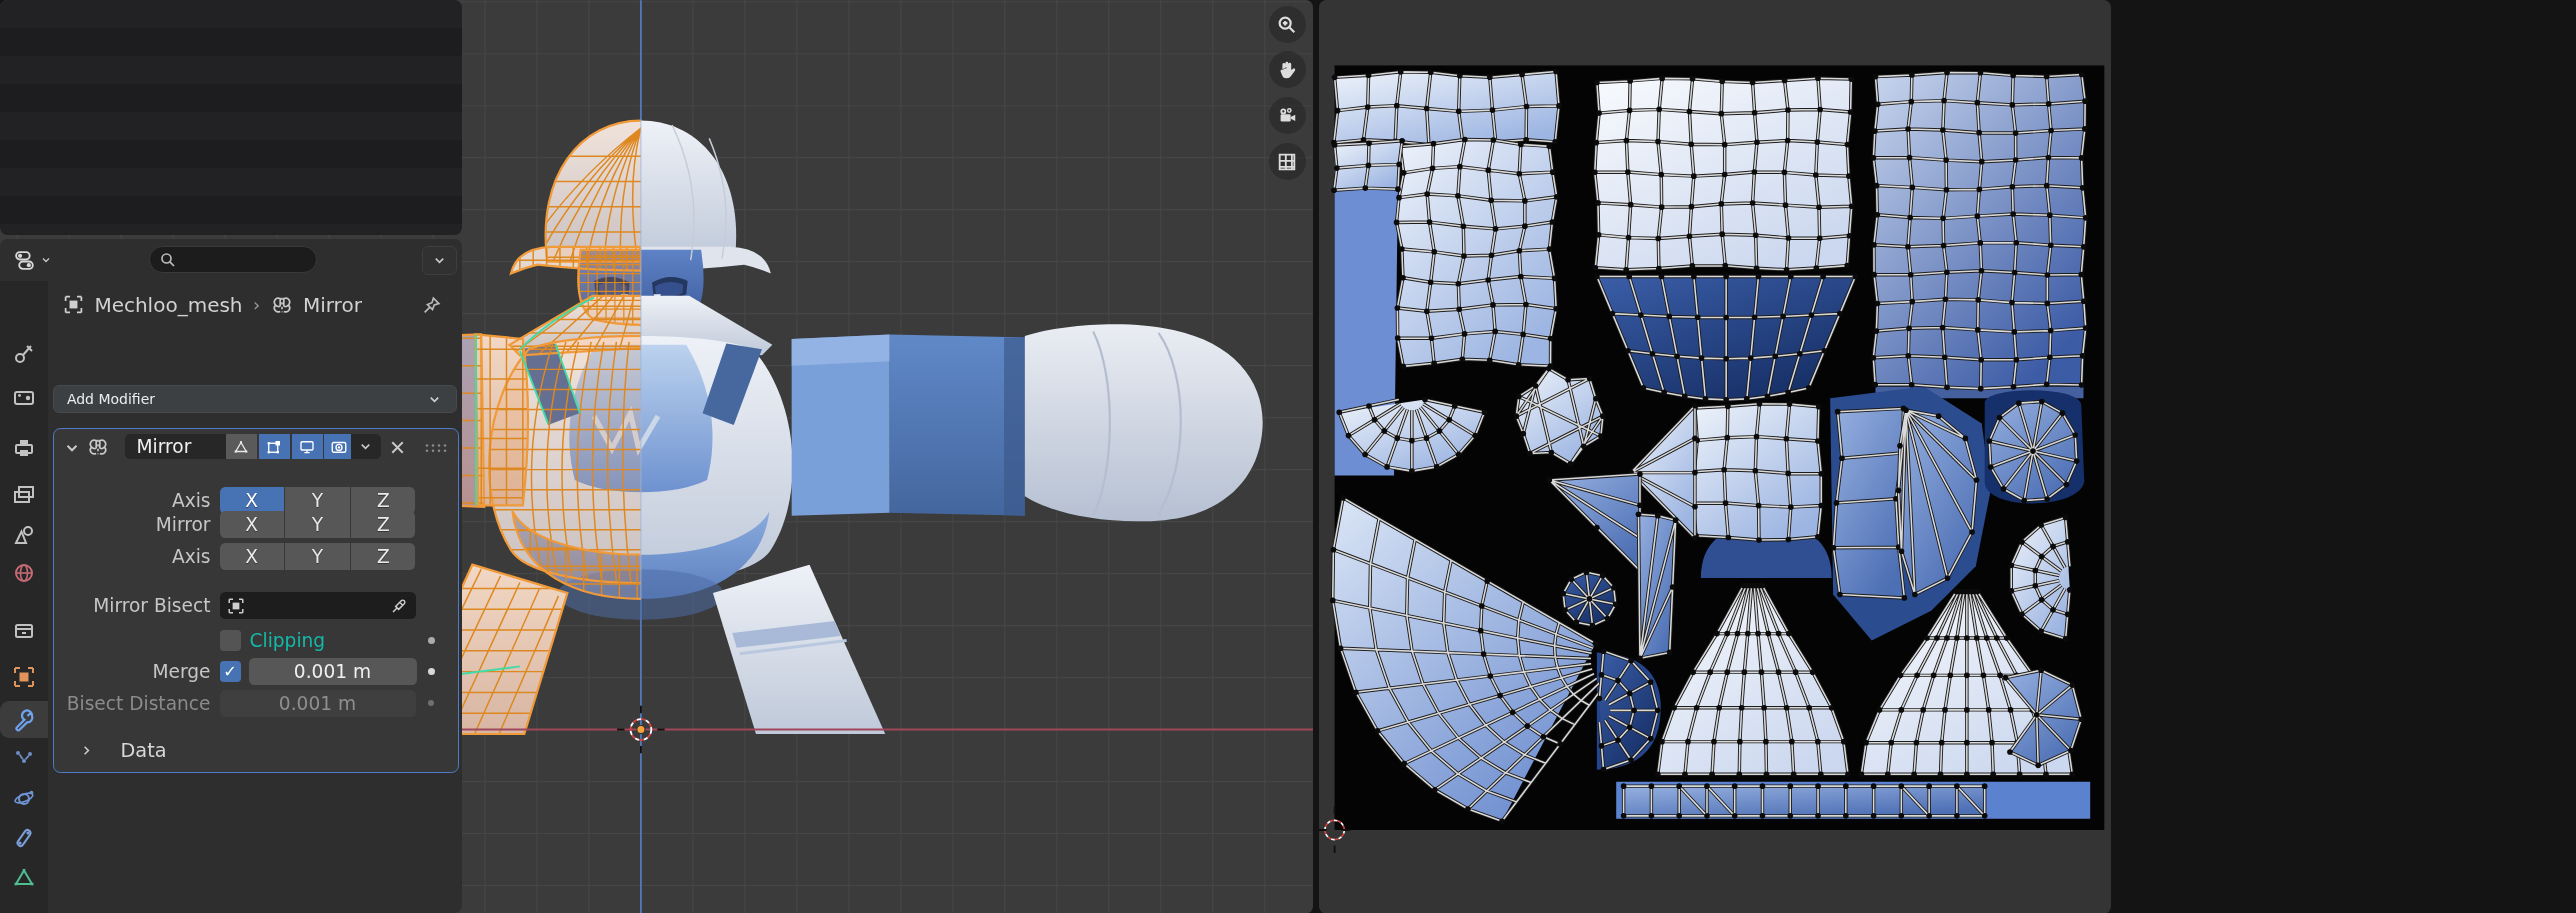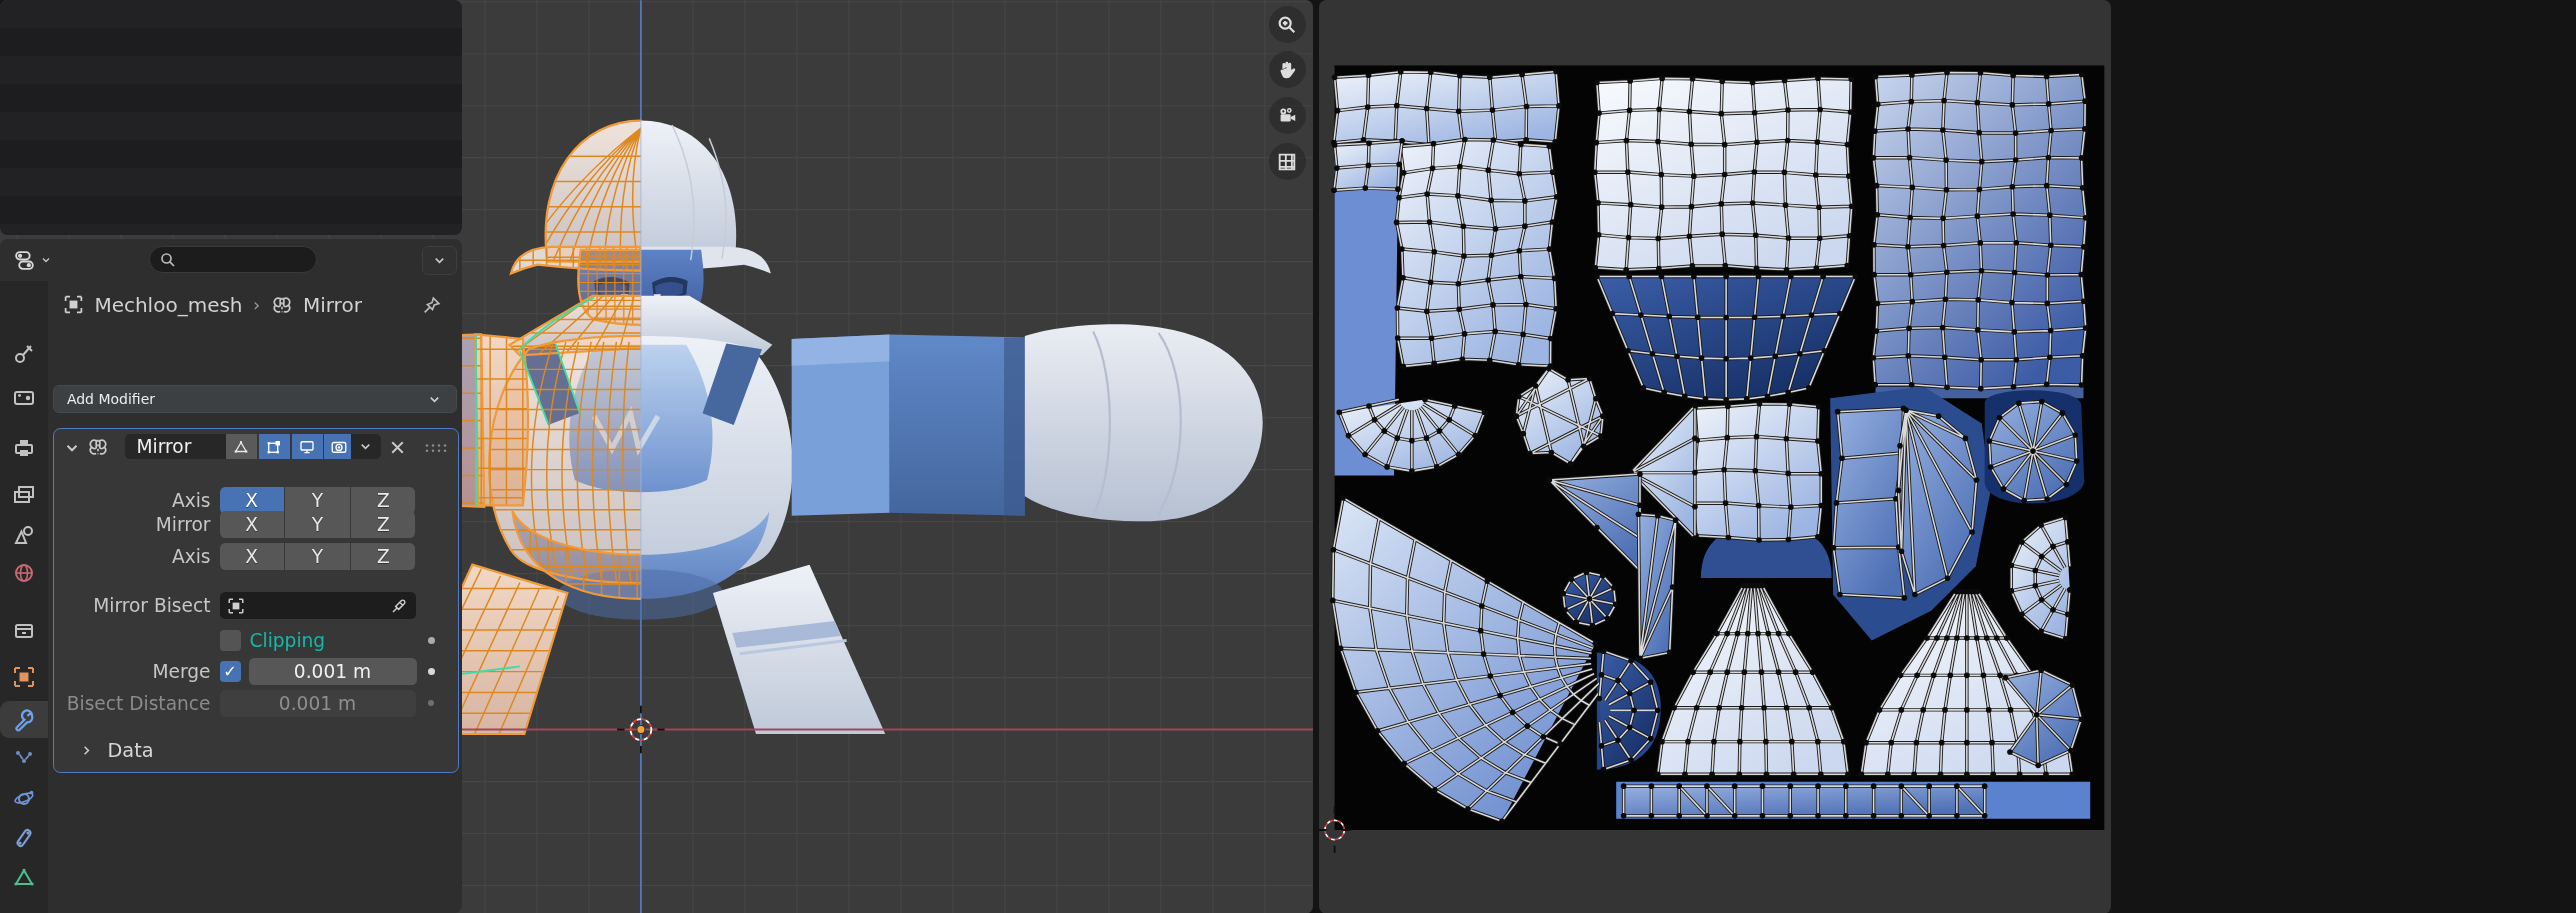--- a/index.html
+++ b/index.html
@@ -55,21 +55,21 @@
   .segbtn.on{background:#4772b3;color:#ffffff;}
   .objfield{width:100%;height:100%;background:#1d1d1d;border-radius:5.2px;display:flex;align-items:center;padding:0 7.4px;box-sizing:border-box;}
   .valfield{width:100%;height:100%;background:#575757;border-radius:5.2px;color:#f0f0f0;font-size:18.6px;
       display:flex;align-items:center;justify-content:center;cursor:ew-resize;}
   .valfield.dim{background:#3f3f3f;color:#8f8f8f;}
   .checkbox{position:absolute;width:21px;height:21px;border-radius:3.7px;box-sizing:border-box;cursor:pointer;}
   .checkbox.unchecked{background:#545454;}
   .checkbox.checked{background:#4772b3;display:flex;align-items:center;justify-content:center;color:#fff;font-size:16.3px;font-weight:bold;}
   .animdot{position:absolute;left:374px;top:9.7px;width:7.4px;height:7.4px;border-radius:50%;}
   .chklabel{position:absolute;left:196px;color:#14b8a6;font-size:18.6px;line-height:27px;}
-  #data-row{position:absolute;left:25px;top:310px;display:flex;align-items:center;gap:14px;color:#d8d8d8;font-size:19.3px;cursor:pointer;}
+  #data-row{position:absolute;left:25px;top:310px;display:flex;align-items:center;gap:27px;color:#d8d8d8;font-size:19.3px;cursor:pointer;}
   
   .navbtn{position:absolute;width:37px;height:37px;border-radius:50%;background:rgba(38,38,38,.62);
       display:flex;align-items:center;justify-content:center;cursor:pointer;}
   svg{display:block;}
 </style>
 </head>
 <body>
 
 <div id="stage">
 

